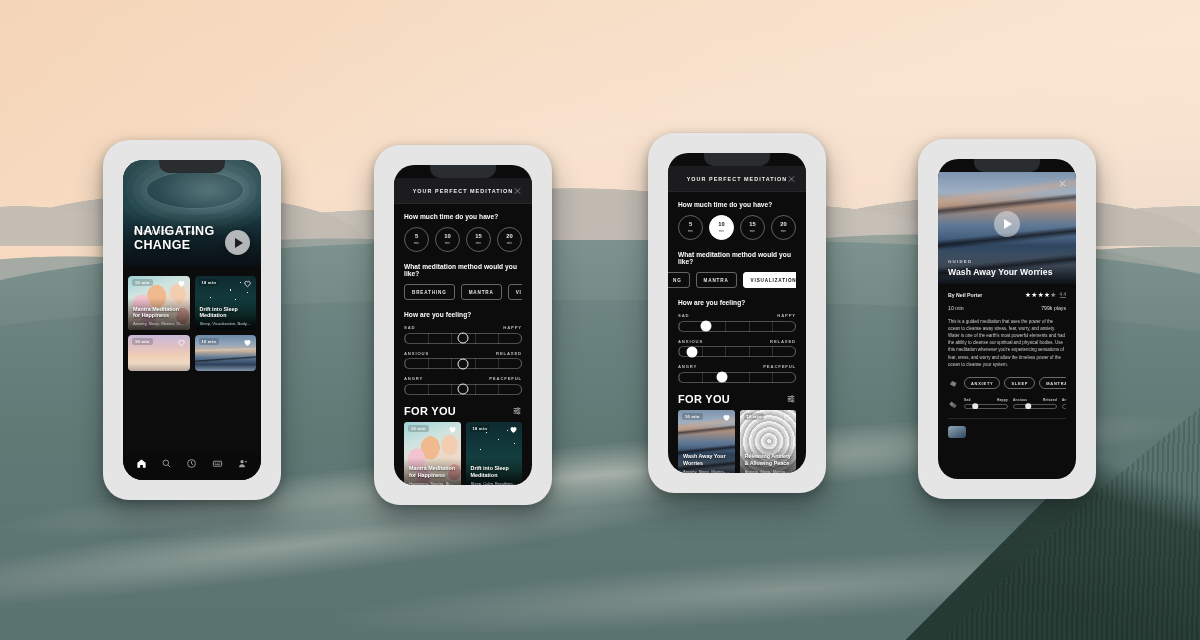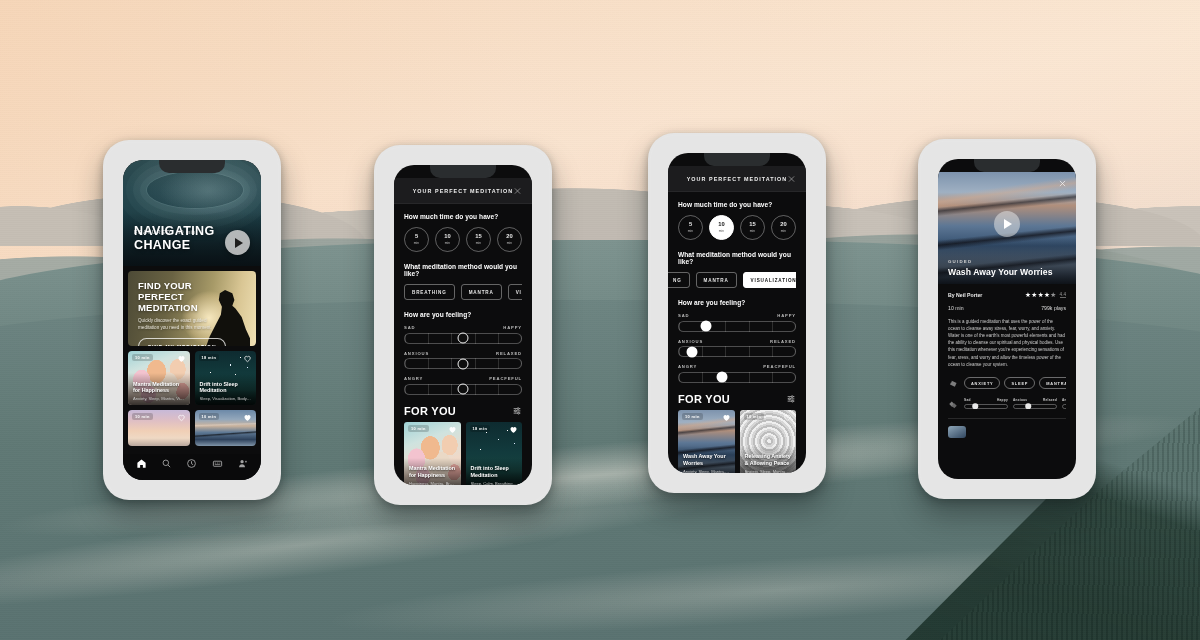--- a/index.html
+++ b/index.html
@@ -379,32 +379,20 @@
         <span class="kicker">FEATURED</span>
         <span class="kicker-time">10 min</span>
       </div>
       <div class="hero-title">NAVIGATING CHANGE</div>
       <div class="play-btn">
         <div class="play-tri"></div>
       </div>
     </div>
 
     <div class="body1">
-      <div class="promo">
-        <div class="promo-sun"></div>
-        <div class="promo-person"></div>
-        <div class="promo-inner">
-          <div class="promo-h1">
-            <span>FIND YOUR</span><br>
-            <span>PERFECT MEDITATION</span>
-          </div>
-          <div class="promo-sub">Quickly discover the exact guided meditation you need in this moment.</div>
-          <div class="promo-cta">FIND MY MEDITATION</div>
-        </div>
-      </div>
 
       <div class="grid">
         <div class="card img-balloons">
           <span class="card-time">10 min</span>
           <svg class="heart" viewBox="0 0 24 24">
               <path fill="#fff" d="M12 21s-8-5.1-8-10.4A4.6 4.6 0 0 1 12 7a4.6 4.6 0 0 1 8 3.6C20 15.9 12 21 12 21z"></path>
             </svg>
           <div class="card-fade"></div>
           <div class="card-txt">
             <div class="card-title">Mantra Meditation for Happiness</div>

